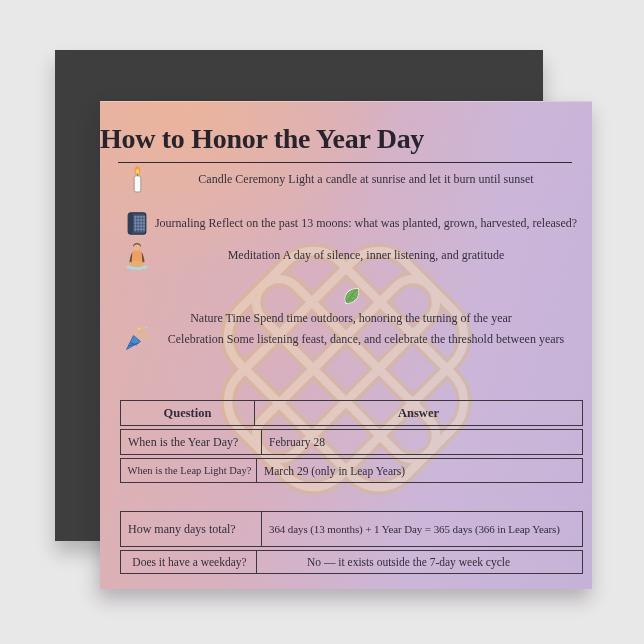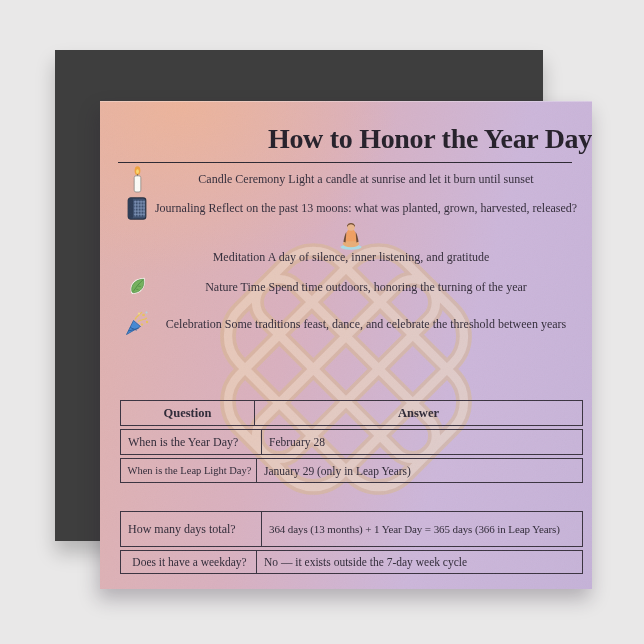--- a/index.html
+++ b/index.html
@@ -13,44 +13,44 @@
     background:
       radial-gradient(ellipse 62% 50% at 16% 0%, rgba(238,180,152,0.9), rgba(238,180,152,0) 72%),
       linear-gradient(105deg,#e2b2ab 0%,#d9b0bf 40%,#ccb6da 70%,#c5b2d8 100%);
     box-shadow:-2px 10px 18px rgba(40,30,45,0.28), inset 0 1px 0 rgba(255,255,255,0.3);
     overflow:hidden;}
 
   .knot{position:absolute;left:64px;top:118px;width:364px;height:300px;opacity:0.5;z-index:3;}
   .noise{position:absolute;left:0;top:0;z-index:8;pointer-events:none;}
   .content{position:absolute;inset:0;z-index:5;}
 
-  .title{position:absolute;top:20px;left:0;width:100%;margin:0;text-align:right;
+  .title{position:absolute;top:20px;left:0;width:100%;margin:0;text-align:left;
     font-size:28px;font-weight:bold;letter-spacing:-0.3px;color:#241f29;line-height:36px;}
   .divider{position:absolute;top:61px;left:18px;right:20px;border-top:1.7px solid #2b2731;}
 
   .rituals{position:absolute;top:64px;left:22px;right:12px;}
   .ritem{display:flex;align-items:center;}
-  .ritem.m1{margin-bottom:4px;} .ritem.m2{margin-bottom:0;}
-  .ritem.m3{margin-bottom:11px;flex-direction:column;} .ritem.m4{margin-bottom:12px;}
+  .ritem.m1{margin-bottom:19px;} .ritem.m2{margin-bottom:6px;}
+  .ritem.m3{margin-bottom:11px;} .ritem.m4{flex-direction:column;}
   .ricon{flex:0 0 30px;display:flex;justify-content:center;align-items:center;}
   .rtext{flex:1;text-align:center;font-size:12px;line-height:14.3px;color:#332c3a;}
 
   .qr-heading{position:absolute;top:256px;left:0;width:100%;margin:0;text-align:center;
     font-size:26px;font-weight:bold;color:#241f29;line-height:34px;}
 
   .qtable{position:absolute;top:299px;left:20px;right:9px;}
   .trow{display:flex;border:1.3px solid #39323f;margin-bottom:3px;background:rgba(255,255,255,0.02);}
   .trow:last-child{margin-bottom:0;}
   .qcell{flex:0 0 133px;border-right:1.3px solid #39323f;display:flex;align-items:center;
     padding-left:7px;font-size:12px;color:#2f2937;white-space:nowrap;overflow:hidden;}
   .acell{flex:1;display:flex;align-items:center;padding-left:7px;font-size:11.5px;color:#2f2937;
     white-space:nowrap;overflow:hidden;}
   .thead{height:24px;}
   .thead .qcell,.thead .acell{justify-content:center;font-weight:bold;font-size:12.5px;padding-left:0;}
-  .row1{height:24px;} .row2{height:23px;} .row3{height:34px;margin-top:28px;} .row4{height:22px;} .row5{height:22px;}
+  .row1{height:24px;} .row2{height:23px;} .row3{height:34px;margin-top:28px;} .row4{height:22px;gap:43px;} .row5{height:22px;}
   .row2 .qcell{justify-content:center;font-size:10.5px;padding-left:2px;}
   .row4 .qcell{justify-content:center;font-size:11.5px;padding-left:2px;}
   .row3 .acell{font-size:11px;letter-spacing:-0.1px;}
 </style>
 </head>
 <body>
 
 <div id="screen">
   <div class="back-card"></div>
 
@@ -148,37 +148,37 @@
               <path d="M6,17.5 L12.7,20.2 M4.2,21 L14.6,18.4" stroke="#2a5f9e" stroke-width="1" fill="none"></path>
               <path d="M11,9.5 C13,5.5 16,4.5 18,2" stroke="#e9c35a" stroke-width="1.2" fill="none"></path>
               <path d="M14,11.5 C17,9.5 20,10 23,8" stroke="#e9c35a" stroke-width="1.2" fill="none"></path>
               <circle cx="19.5" cy="5" r="1.3" fill="#e9c35a"></circle>
               <circle cx="23" cy="12" r="1.2" fill="#e9c35a"></circle>
               <circle cx="15" cy="3.5" r="1.1" fill="#f2d98a"></circle>
               <circle cx="22.5" cy="2.5" r="1" fill="#a9dbe6"></circle>
               <rect x="17" y="13.5" width="2" height="2" fill="#e9c35a" transform="rotate(20 18 14.5)"></rect>
             </svg>
           </span>
-          <span class="rtext">Celebration Some traditions feast, dance, and celebrate the threshold between years</span>
+          <span class="rtext">Celebration Some listening feast, dance, and celebrate the threshold between years</span>
         </div>
       </div>
 
 
       <div class="qtable">
         <div class="trow thead">
           <div class="qcell">Question</div>
           <div class="acell">Answer</div>
         </div>
         <div class="trow row1">
           <div class="qcell">When is the Year Day?</div>
           <div class="acell">February 28</div>
         </div>
         <div class="trow row2">
           <div class="qcell">When is the Leap Light Day?</div>
-          <div class="acell">January 29 (only in Leap Years)</div>
+          <div class="acell">March 29 (only in Leap Years)</div>
         </div>
         <div class="trow row3">
           <div class="qcell">How many days total?</div>
           <div class="acell">364 days (13 months) + 1 Year Day = 365 days (366 in Leap Years)</div>
         </div>
         <div class="trow row4">
           <div class="qcell">Does it have a weekday?</div>
           <div class="acell">No — it exists outside the 7-day week cycle</div>
         </div>
       </div>

